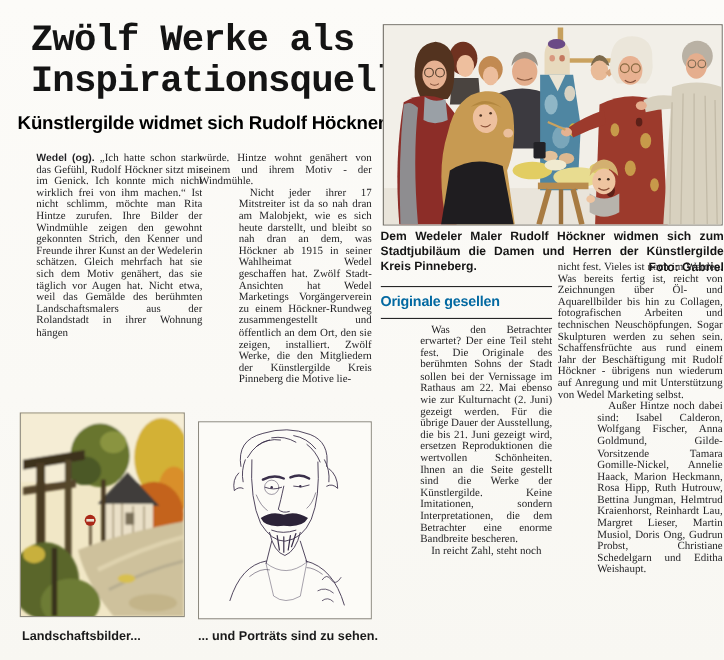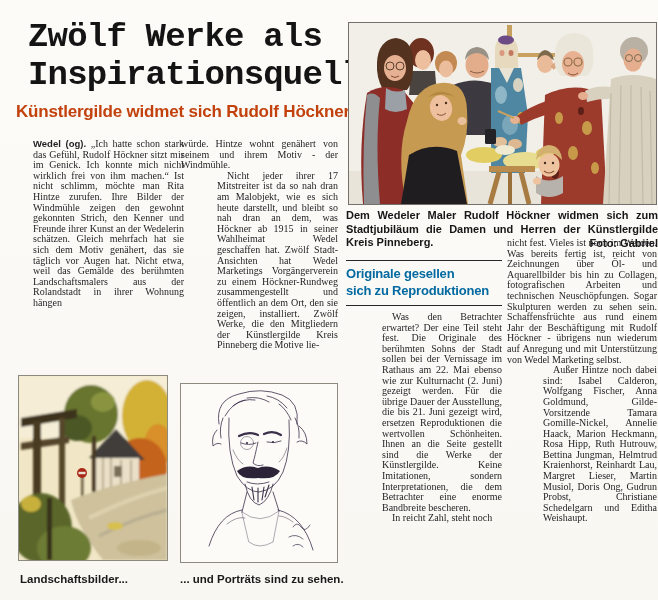--- a/index.html
+++ b/index.html
@@ -10,21 +10,21 @@
   }
   .abs{position:absolute;}
   
   .headline{
     left:28px;top:18px;width:348px;
     font-family:Liberation Mono, monospace;font-weight:700;
     font-size:34px;line-height:38px;letter-spacing:-0.8px;color:#141414;
   }
   .subtitle{
     left:16px;top:102px;width:348px;
-    font-weight:700;font-size:17px;line-height:20px;letter-spacing:-0.2px;color:#c2410c;
+    font-weight:700;font-size:17px;line-height:20px;letter-spacing:-0.2px;color:#000000;
   }
   
   .col{
     font-family:"Liberation Serif","DejaVu Serif",serif;
     font-size:10px;line-height:10.6px;text-align:justify;color:#1f1f22;
   }
   .col p{margin:0;}
   .col p.indent{text-indent:10px;margin-left:36px;}
   .col p + p{margin-top:0;}
   #col1{left:33px;top:139px;width:151px;height:234px;overflow:hidden;}
@@ -179,21 +179,20 @@
 </div>
 
 <div class="abs photo-caption">
   <span>Dem Wedeler Maler Rudolf Höckner widmen sich zum Stadtjubiläum die Damen und Herren der Künstlergilde Kreis Pinneberg.</span>
   <span class="photo-credit">Foto: Gabriel</span>
 </div>
 
 <div id="col3" class="abs col">
   <div class="subhead-block">
     <span>Originale gesellen</span>
-    <span>sich zu Reproduktionen</span>
   </div>
   <p class="indent">Was den Betrachter erwartet? Der eine Teil steht fest. Die Originale des berühmten Sohns der Stadt sollen bei der Vernissage im Rathaus am 22. Mai ebenso wie zur Kulturnacht (2. Juni) gezeigt werden. Für die übrige Dauer der Ausstellung, die bis 21. Juni gezeigt wird, ersetzen Reproduktionen die wertvollen Schönheiten. Ihnen an die Seite gestellt sind die Werke der Künstlergilde. Keine Imitationen, sondern Interpretationen, die dem Betrachter eine enorme Bandbreite bescheren.</p>
   <p class="indent">In reicht Zahl, steht noch</p>
 </div>
 
 <div id="col4" class="abs col">
   <p>nicht fest. Vieles ist noch im Werden. Was bereits fertig ist, reicht von Zeichnungen über Öl- und Aquarellbilder bis hin zu Collagen, fotografischen Arbeiten und technischen Neuschöpfungen. Sogar Skulpturen werden zu sehen sein. Schaffensfrüchte aus rund einem Jahr der Beschäftigung mit Rudolf Höckner - übrigens nun wiederum auf Anregung und mit Unterstützung von Wedel Marketing selbst.</p>
   <p class="indent">Außer Hintze noch dabei sind: Isabel Calderon, Wolfgang Fischer, Anna Goldmund, Gilde-Vorsitzende Tamara Gomille-Nickel, Annelie Haack, Marion Heckmann, Rosa Hipp, Ruth Hutrouw, Bettina Jungman, Helmtrud Kraienhorst, Reinhardt Lau, Margret Lieser, Martin Musiol, Doris Ong, Gudrun Probst, Christiane Schedelgarn und Editha Weishaupt.</p>
 </div>
 

